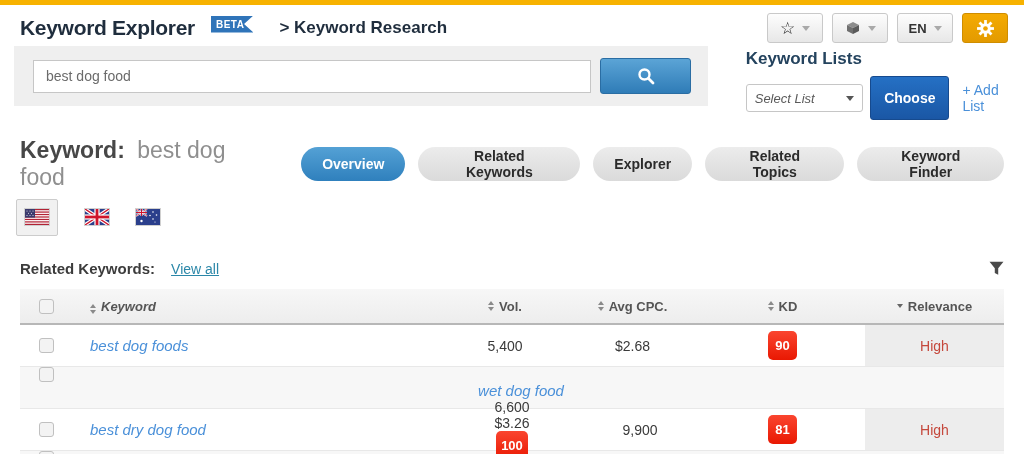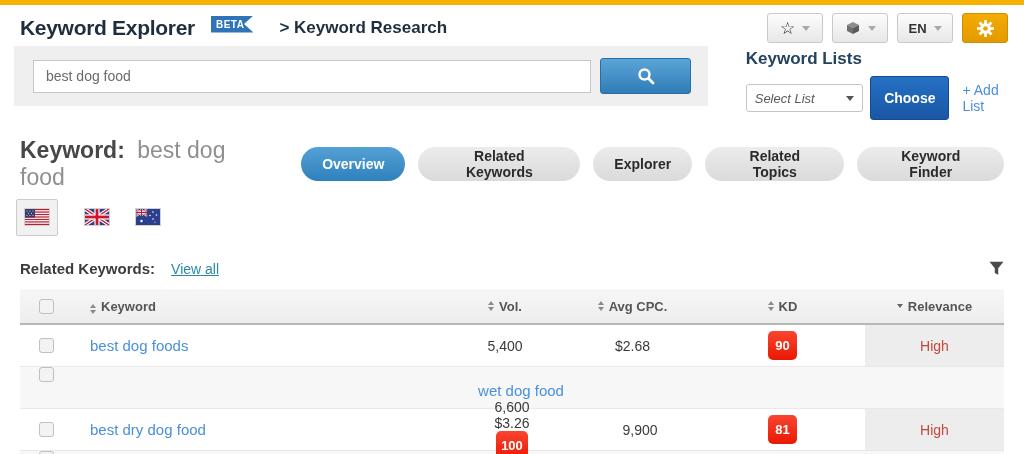--- a/index.html
+++ b/index.html
@@ -79,21 +79,21 @@
 
   
   .kw-table { margin:12px 20px 0 20px; width:984px; font-size:14px; }
   .trow { display:flex; align-items:center; }
   .thead { height:36px; background:linear-gradient(#f7f7f7,#ededed);
            border-bottom:2px solid #b7b7b7; color:#555; font-weight:bold; font-size:13px; }
   .tbody-row { height:42px; border-bottom:1px solid #e8e8e8; background:#fff; }
   .tbody-row.alt { background:#f7f7f7;flex-direction:column; }
   .col-check { width:52px; display:flex; justify-content:center; align-self:stretch;
                align-items:center; }
-  .col-kw { flex:1; padding-left:18px; display:flex; align-items:flex-end; gap:5px; }
+  .col-kw { flex:1; padding-left:18px; display:flex; align-items:flex-end; gap:5px;font-style:italic; }
   .col-vol { width:120px; text-align:center; }
   .col-cpc { width:135px; text-align:center; }
   .col-kd  { width:165px; display:flex; justify-content:center; }
   .col-rel { width:139px; text-align:center; align-self:stretch; display:flex;
              align-items:center; justify-content:center; background:#ededed; }
   .thead .col-rel { background:transparent; }
   .thead .col-vol, .thead .col-cpc { display:flex; justify-content:center; align-items:center; gap:5px; }
 
   .checkbox { width:15px; height:15px; background:#f3f3f3; border:1px solid #c0c0c0;
               border-radius:3px; cursor:pointer; }

